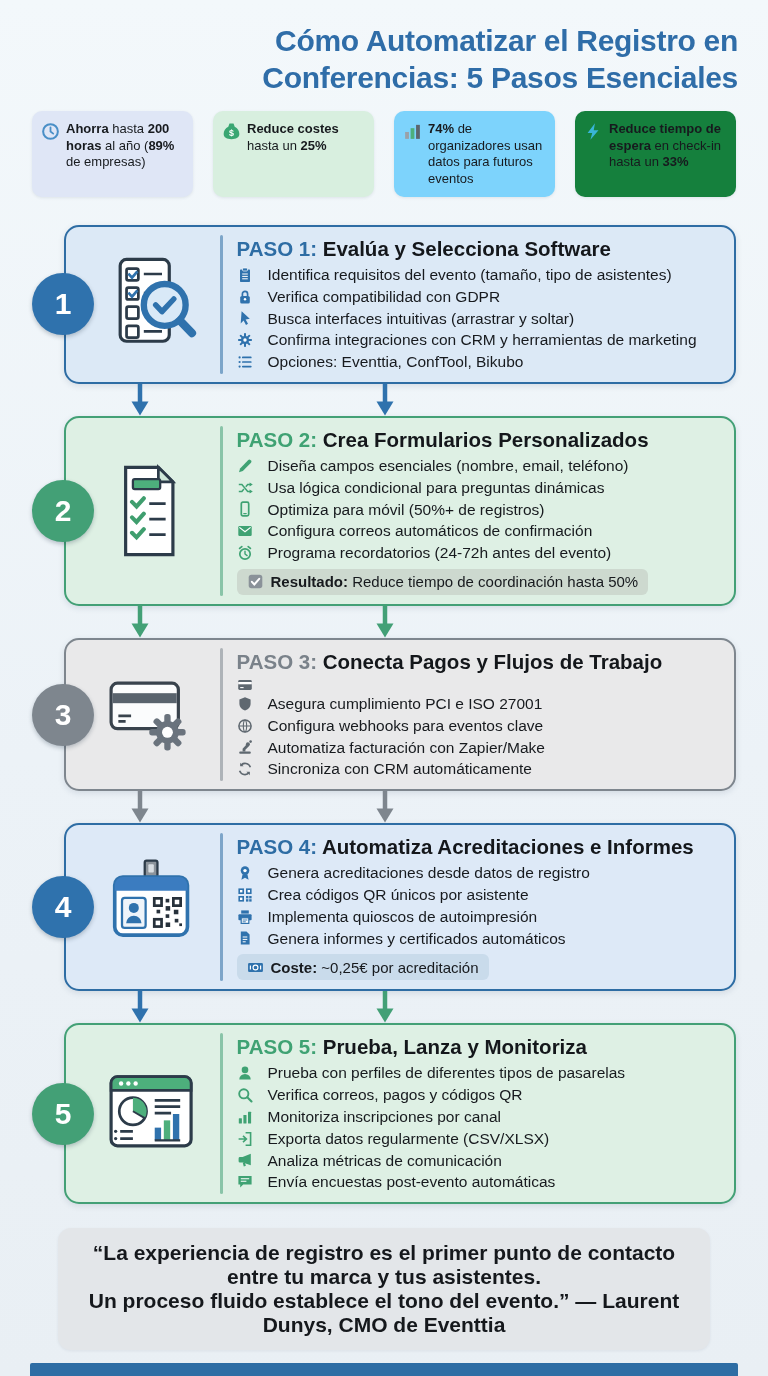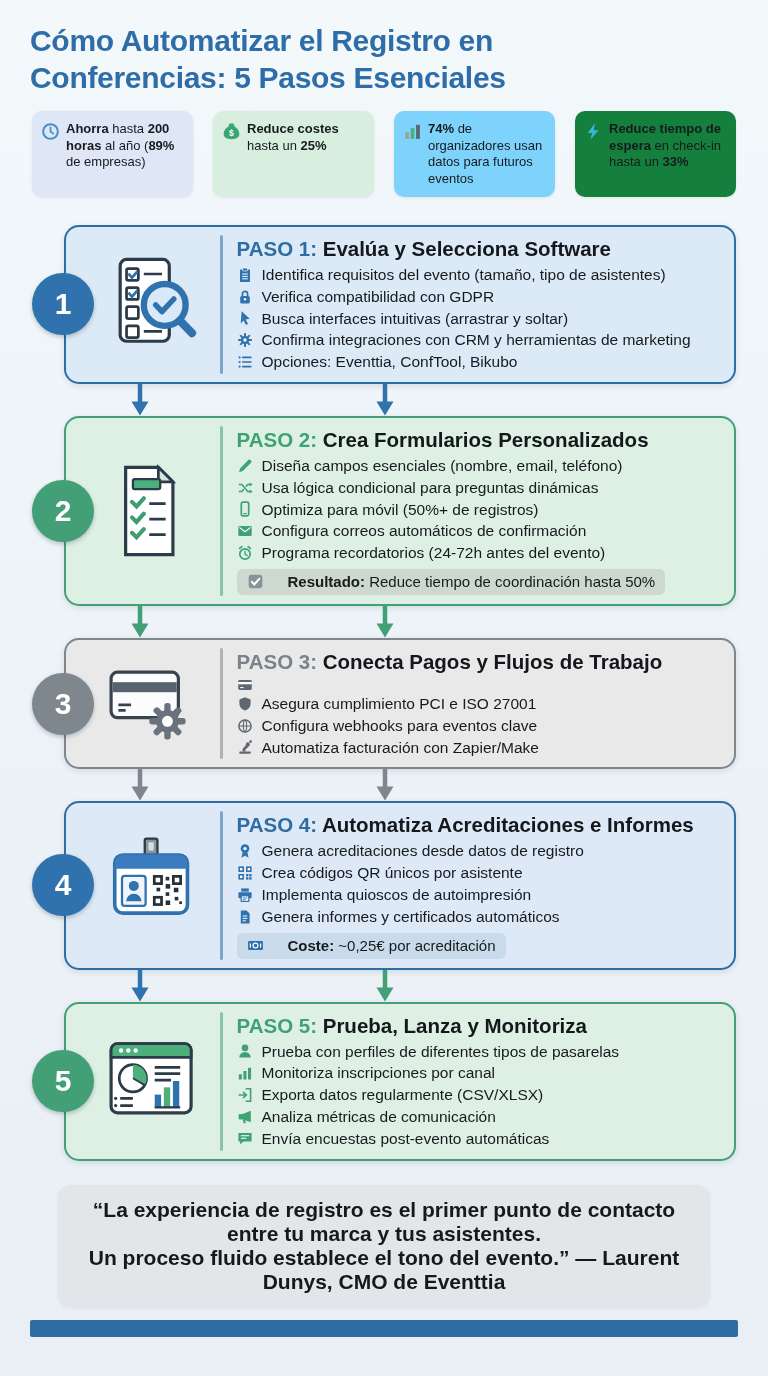--- a/index.html
+++ b/index.html
@@ -1,21 +1,21 @@
 <!DOCTYPE html>
 <html><head>
 <meta charset="utf-8">
 <style>
   html,body{margin:0;padding:0}
   body{
     width:768px;height:1376px;overflow:hidden;
     background:linear-gradient(180deg,#f3f8fb 0%,#ecf2f7 55%,#e9eff4 100%);
     font-family:"Liberation Sans",sans-serif;color:#171a1e;
   }
-  .title{margin:22px 30px 0;text-align:left;font-size:30px;line-height:37px;
+  .title{margin:22px 30px 0;text-align:right;font-size:30px;line-height:37px;
     font-weight:bold;color:#2f6da8;letter-spacing:-.3px}
   
   .stats{display:flex;gap:20px;margin:15px 32px 0}
   .stat{flex:1;border-radius:10px;padding:10px 9px;font-size:13px;line-height:16.5px;
     display:flex;gap:6px;align-items:flex-start;min-height:86px;box-sizing:border-box;
     box-shadow:0 1px 3px rgba(50,70,90,.10)}
   .stat .sicon{flex:none;margin-top:1px;display:flex}
   .stat b{font-weight:bold}
   
   .steps{margin:28px 32px 0 64px}
@@ -25,23 +25,23 @@
   .numb{position:absolute;left:-34px;top:50%;transform:translateY(-50%);
     width:62px;height:62px;border-radius:50%;background:var(--cc);color:#fff;
     font-size:30px;font-weight:bold;display:flex;align-items:center;justify-content:center;
     box-shadow:0 2px 4px rgba(20,40,60,.25)}
   .illo{width:108px;margin-left:32px;flex:none;display:flex;justify-content:center}
   .vr{width:2.5px;align-self:stretch;background:var(--bd);opacity:.55;
     margin:8px 14px;border-radius:2px}
   .content{flex:1;min-width:0;padding:9px 12px 9px 0}
   .stitle{font-size:20.5px;line-height:25px;font-weight:bold;margin-bottom:3px;color:#14171b}
   .stitle .plabel{color:var(--lab)}
-  .brow{display:flex;align-items:center;gap:9px;font-size:15.5px;line-height:21.8px}
+  .brow{display:flex;align-items:center;gap:15px;font-size:15.5px;line-height:21.8px}
   .bicon{flex:none;width:16px;height:16px;display:flex}
-  .badge{display:inline-flex;align-items:center;gap:24px;margin-top:5px;
+  .badge{display:inline-flex;align-items:center;gap:7px;margin-top:5px;
     padding:2.5px 10px;border-radius:6px;font-size:15px;line-height:21px}
   .arrowrow{position:relative;height:32px}
   .arrowrow svg{position:absolute;top:0}
   .quote{margin:24px 58px 0;background:#e3e6e9;border-radius:13px;padding:13px 26px;
     text-align:center;font-weight:bold;font-size:21px;line-height:24px;color:#15181c;
     box-shadow:0 1px 3px rgba(50,70,90,.08)}
   .footerbar{margin:13px 30px 0;height:17px;border-radius:2px}
 </style>
 </head>
 <body>
@@ -310,20 +310,31 @@
           <div class="brow">
             <span class="bicon">
               <svg viewBox="0 0 16 16" width="16" height="16">
                 <rect x="2.2" y="12.6" width="11.6" height="2.2" rx="1" fill="#5f6870"></rect>
                 <path d="M5.6 12.6v-2.9l4.6-4.9 2.1 2-3.9 4v1.8z" fill="#5f6870"></path>
                 <circle cx="10.9" cy="5.3" r="2" fill="#5f6870"></circle>
                 <circle cx="13.6" cy="2.6" r="1.3" fill="#5f6870"></circle>
               </svg>
             </span>
             <span>Automatiza facturación con Zapier/Make</span>
+          </div>
+          <div class="brow">
+            <span class="bicon">
+              <svg viewBox="0 0 16 16" width="16" height="16">
+                <path d="M13.4 6.2A5.6 5.6 0 0 0 3.8 4.4" fill="none" stroke="#5f6870" stroke-width="1.6"></path>
+                <path d="M3.2 1.8v3.4h3.4z" fill="#5f6870"></path>
+                <path d="M2.6 9.8a5.6 5.6 0 0 0 9.6 1.8" fill="none" stroke="#5f6870" stroke-width="1.6"></path>
+                <path d="M12.8 14.2v-3.4H9.4z" fill="#5f6870"></path>
+              </svg>
+            </span>
+            <span>Sincroniza con CRM automáticamente</span>
           </div>
         </div>
       </div>
     </section>
     <div class="arrowrow">
       <svg width="22" height="32" viewBox="0 0 22 32" style="left: 65px;">
         <path d="M11 0v19" stroke="#7e868e" stroke-width="4.5"></path>
         <path d="M2.5 17.5h17L11 31.5z" fill="#7e868e"></path>
       </svg>
       <svg width="22" height="32" viewBox="0 0 22 32" style="left: 310px;">
@@ -467,20 +478,29 @@
               <svg viewBox="0 0 16 16" width="16" height="16">
                 <circle cx="8" cy="4.9" r="3.3" fill="#3fa273"></circle>
                 <path d="M2.3 14.6a5.7 5.7 0 0 1 11.4 0z" fill="#3fa273"></path>
               </svg>
             </span>
             <span>Prueba con perfiles de diferentes tipos de pasarelas</span>
           </div>
           <div class="brow">
             <span class="bicon">
               <svg viewBox="0 0 16 16" width="16" height="16">
+                <circle cx="6.8" cy="6.8" r="4.6" fill="none" stroke="#3fa273" stroke-width="1.9"></circle>
+                <path d="M10.3 10.3l4.2 4.2" stroke="#3fa273" stroke-width="2.1" stroke-linecap="round"></path>
+              </svg>
+            </span>
+            <span>Verifica correos, pagos y códigos QR</span>
+          </div>
+          <div class="brow">
+            <span class="bicon">
+              <svg viewBox="0 0 16 16" width="16" height="16">
                 <g fill="#3fa273">
                   <rect x="1.8" y="9.2" width="3.1" height="5.4" rx=".5"></rect>
                   <rect x="6.4" y="6" width="3.1" height="8.6" rx=".5"></rect>
                   <rect x="11" y="2.8" width="3.1" height="11.8" rx=".5"></rect>
                 </g>
               </svg>
             </span>
             <span>Monitoriza inscripciones por canal</span>
           </div>
           <div class="brow">

